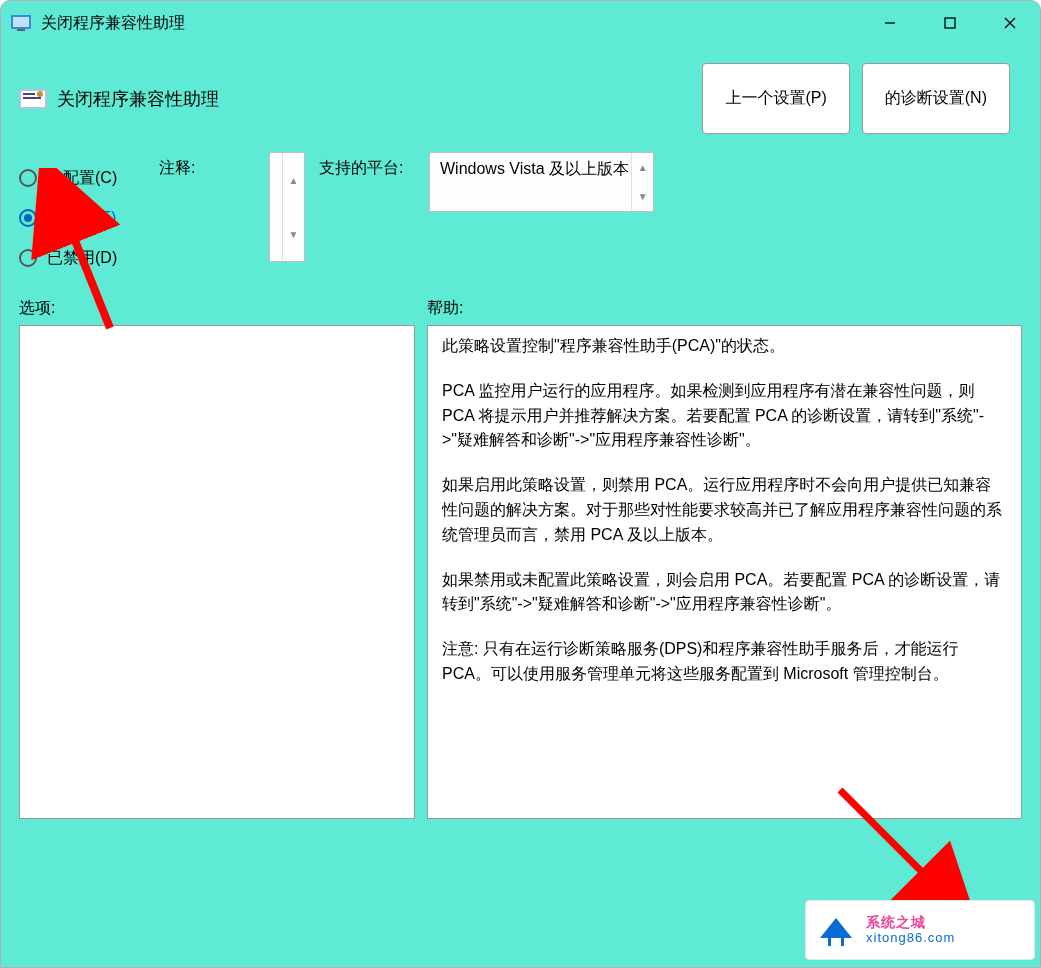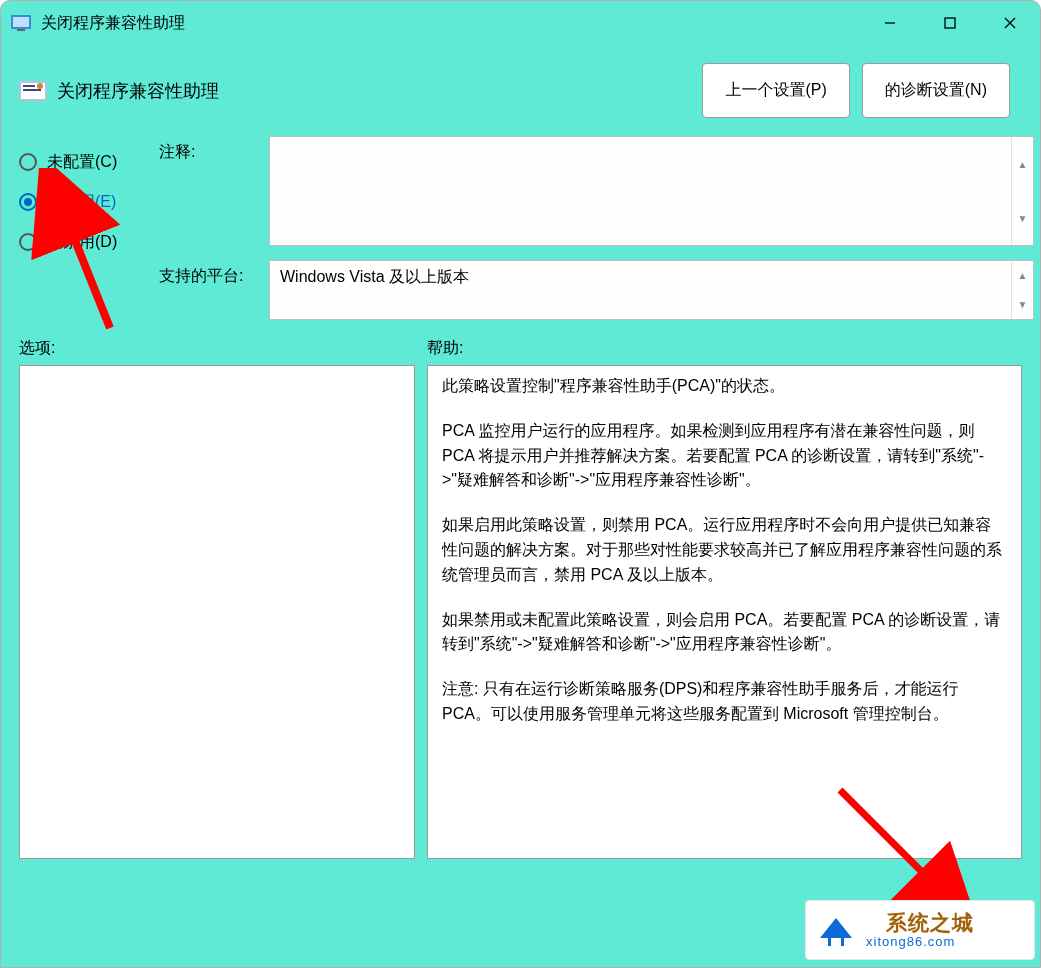--- a/index.html
+++ b/index.html
@@ -60,21 +60,21 @@
   }
   .header-row .policy-name {
     font-size: 18px;
     flex: 1;
   }
   .nav-buttons { display: flex; gap: 12px; margin-right: 12px; }
   .nav-btn {
     border: 1px solid #9a9a9a;
     background: #fff;
     border-radius: 4px;
-    padding: 16px 22px;
+    padding: 24px 22px;
     font-size: 16px;
     font-family: inherit;
   }
   
   .settings-row {
     display: flex;
     padding: 0 6px 0 18px;
   }
   .radio-col {
     width: 140px;
@@ -103,21 +103,21 @@
     width: 8px; height: 8px;
     background: #0067c0;
     border-radius: 50%;
     top: 3px; left: 3px;
   }
   .radio-item.selected .radio-label { color: #0067c0; }
 
   .fields-col {
     flex: 1;
     display: flex;
-    flex-direction: column;
+    flex-direction: row;
     gap: 14px;
   }
   .field-row { display: flex; }
   .field-label {
     width: 110px;
     font-size: 16px;
     padding-top: 6px;
   }
   .field-box {
     flex: 1;
@@ -216,25 +216,24 @@
   }
   .watermark .wm-logo {
     width: 44px; height: 44px;
     margin-right: 8px;
     position: relative;
   }
   .watermark .wm-text {
     display: flex; flex-direction: column;
   }
   .watermark .wm-title {
-    font-size: 21px; font-weight: bold;
-    color: #a16207;
+    font-size: 14px; font-weight: bold;
+    color: #ec4899;
     letter-spacing: 1px;
     line-height: 1.1;
-    margin-left: 20px;
   }
   .watermark .wm-url {
     font-size: 13px;
     color: #0a6ad6;
     letter-spacing: 1px;
   }
   .root { position: relative; width: 1041px; height: 968px; }
 </style>
 </head>
 <body>

